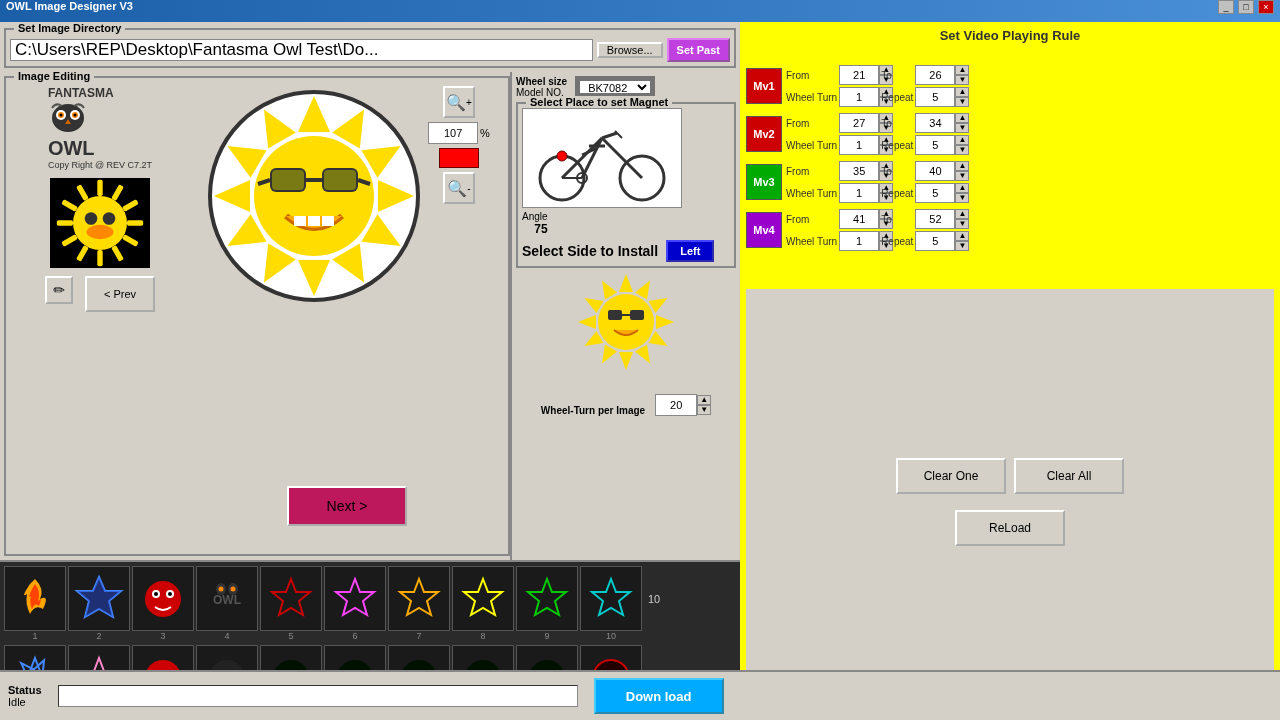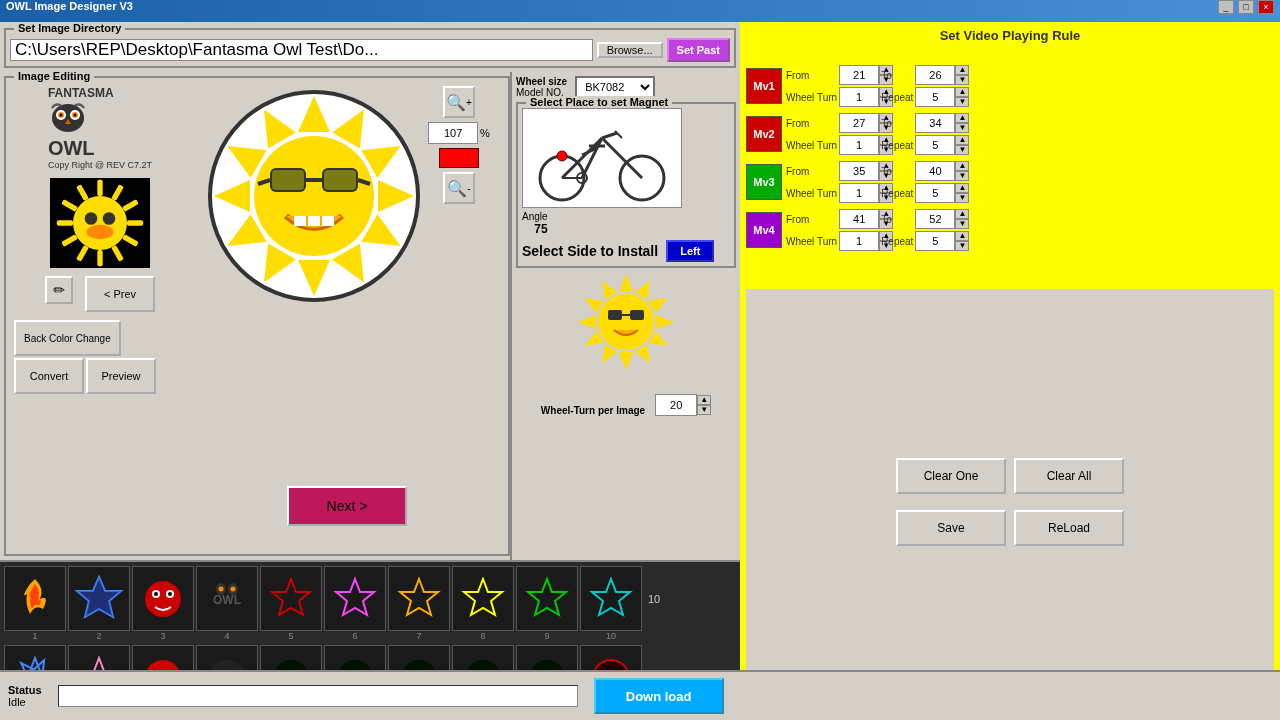--- a/index.html
+++ b/index.html
@@ -158,21 +158,21 @@
       border: 1px solid #888;
       text-align: center;
       font-size: 11px;
     }
     .red-bar {
       width: 40px; height: 20px;
       background: red;
       border: 1px solid #600;
     }
     .select-box {
-      border: 2px solid #737373;
+      border: 5px solid #737373;
       background: white;
       height: 22px;
       font-size: 11px;
       padding: 0 4px;
     }
     .magnet-group {
       border: 2px solid #888;
       padding: 4px;
       position: relative;
       margin-bottom: 4px;
@@ -440,25 +440,20 @@
                   <circle r="30" fill="#ffdd00"></circle>
                 </g>
                 <circle cx="-10" cy="-5" r="7" fill="#333"></circle>
                 <circle cx="10" cy="-5" r="7" fill="#333"></circle>
                 <ellipse cx="0" cy="10" rx="15" ry="8" fill="#ff8800"></ellipse>
               </svg>
             </div>
             <div style="display:flex; gap:4px; margin-top:4px;">
               <div class="pencil-icon">✏</div>
               <button class="btn-prev">&lt; Prev</button>
-            </div>
-            <div style="display:flex; gap:2px; margin-top:4px; flex-wrap:wrap;">
-              <button class="btn-backcolor" style="font-size:10px;">Back Color Change</button>
-              <button class="btn-convert">Convert</button>
-              <button class="btn-preview">Preview</button>
             </div>
           </div>
 
           <div class="center-img-panel">
             <div style="display:flex; align-items:flex-start; gap:4px;">
               <svg width="220" height="220" viewBox="-55 -55 110 110">
                 <circle r="52" fill="white" stroke="#333" stroke-width="2"></circle>
 
                 <g fill="#ffdd00">
                   <polygon points="0,-50 -8,-32 8,-32"></polygon>
@@ -926,18 +921,17 @@
   </div>
       </div>
 
 
     <div style="flex:1; display:flex; flex-direction:column; justify-content:center; gap:16px; margin-top:16px; background:#d4d0c8; padding:8px;">
       <div class="btn-row">
         <button class="btn-clear-one">Clear One</button>
         <button class="btn-clear-all">Clear All</button>
       </div>
       <div class="btn-row">
-        <button class="btn-save">Save</button>
         <button class="btn-reload">ReLoad</button>
       </div>
     </div>
   </div>
 </div>
 
 </body></html>

